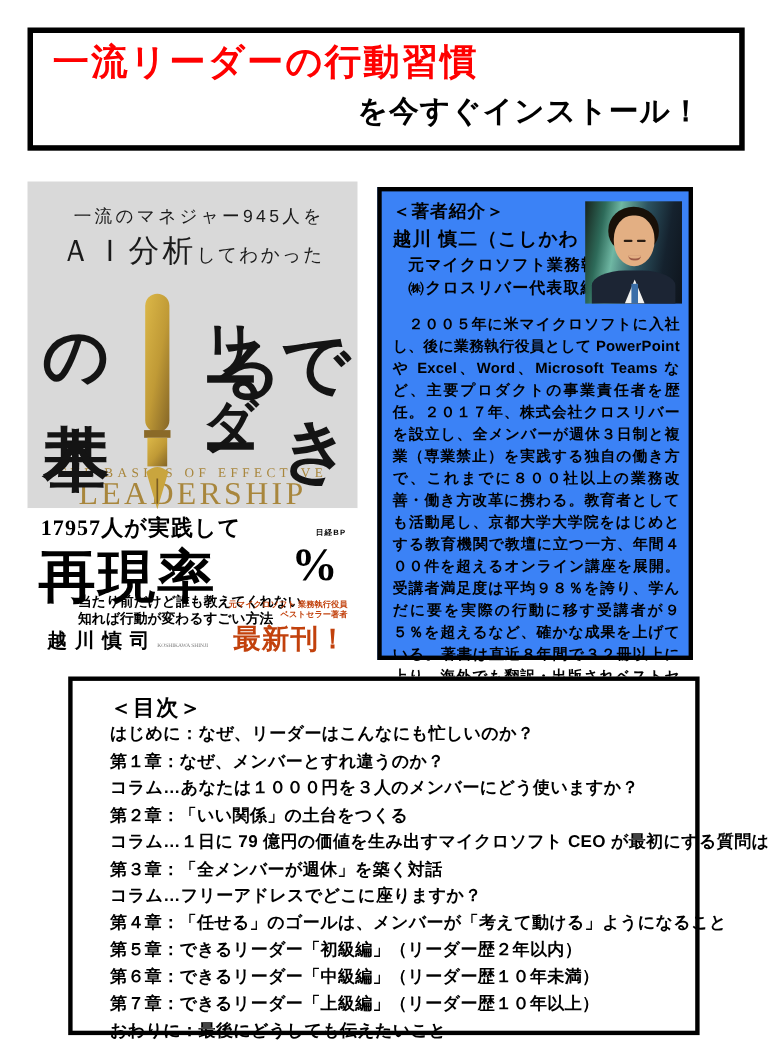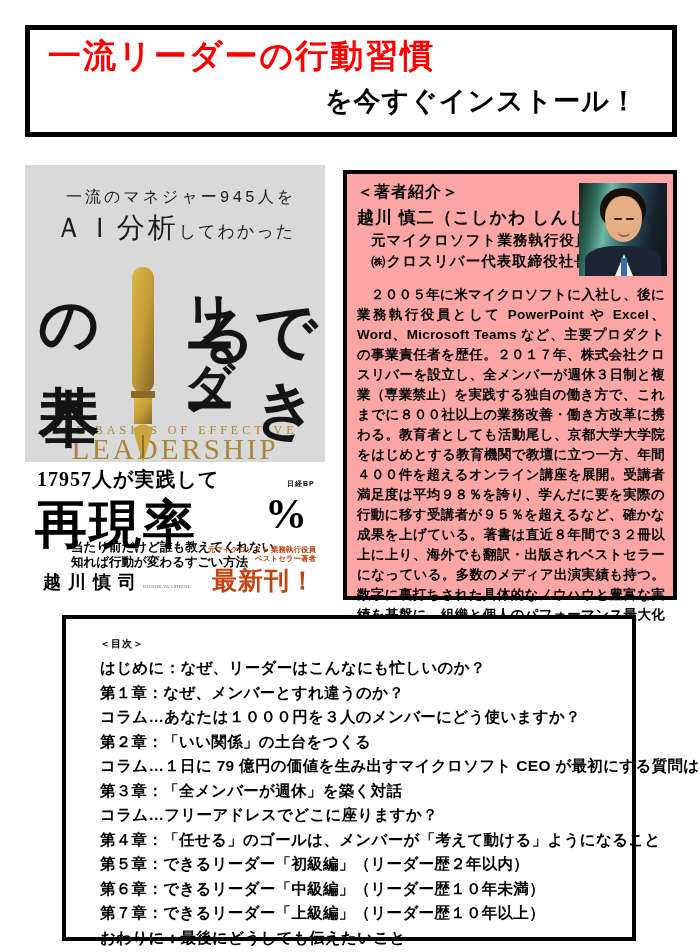--- a/index.html
+++ b/index.html
@@ -23,21 +23,21 @@
     position:absolute; right:34px; top:53px;
     font-family:"Liberation Serif","DejaVu Serif",serif;
     font-size:27px; font-weight:bold; color:#000; letter-spacing:1px;margin-left:14px;
   }
 
   
   .book-cover { position:absolute; left:25px; top:165px; width:300px; height:436px; }
   .cover-gray { position:absolute; left:0; top:0; width:300px; height:297px; background:#d9d9d9; }
   .cover-tagline1 {
     position:absolute; top:22px; width:100%; text-align:center;
-    font-family:Liberation Mono, monospace;
+    font-family:Liberation Sans, sans-serif;
     font-size:16px; letter-spacing:3px; color:#1a1a1a;padding-left:12px;
   }
   .cover-tagline2 {
     position:absolute; top:44px; width:100%; text-align:center;
     font-family:"Liberation Serif","DejaVu Serif",serif; color:#1a1a1a;
   }
   .cover-tagline2 .big { font-size:28px; letter-spacing:3px;font-family:Liberation Mono, monospace; }
   .cover-tagline2 .small { font-size:17px; letter-spacing:2px; }
   .vcol {
     position:absolute; writing-mode:vertical-rl; text-orientation:mixed;
@@ -91,22 +91,22 @@
     position:absolute; left:172px; top:80px; width:126px; height:56px;
     display:flex; align-items:flex-end; color:#c2410c;
   }
   .badge-dots { width:4px; background:repeating-linear-gradient(to bottom,#b5953c 0 4px,transparent 4px 8px); }
   .badge-body { flex:1; padding:1px 3px; text-align:right; }
   .badge-small { font-size:7.5px; font-weight:bold; line-height:9px; }
   .badge-main { font-size:25px; font-weight:bold; letter-spacing:1px; margin-top:1px; }
 
   
   .author-box {
-    position:absolute; left:343px; top:170px; width:334px; height:430px;
-    border:4px solid #000; background:#fca5a5; padding:8px 8px 6px 10px;
+    position:absolute; left:343px; top:170px; width:287px; height:430px;
+    border:4px solid #000; background:#3b82f6; padding:8px 8px 6px 10px;
   }
   .author-heading { font-size:16px; font-weight:bold; letter-spacing:1px; }
   .author-name { font-size:17px; font-weight:bold; margin-top:3px; letter-spacing:1px; }
   .author-role { font-size:14.5px; font-weight:bold; margin-left:14px; margin-top:2px; letter-spacing:1px; }
   .author-photo {
     position:absolute; right:6px; top:9px; width:88px; height:93px; overflow:hidden;
     background:linear-gradient(100deg,#17231c 0%,#2e6b5a 18%,#6fb7a3 32%,#2c5360 55%,#15222e 78%,#0e141c 100%);
   }
   .ph-hair { position:absolute; left:21px; top:5px; width:46px; height:42px; background:#181008; border-radius:50% 50% 46% 46%; }
   .ph-face { position:absolute; left:26px; top:13px; width:37px; height:46px; background:#e3af83; border-radius:46% 46% 50% 50%; }
@@ -119,21 +119,21 @@
   .author-bio {
     margin-top:14px; font-size:13.5px; font-weight:bold; line-height:20px;
     text-align:justify; letter-spacing:0.2px;
   }
 
   
   .toc-box {
     position:absolute; left:62px; top:615px; width:574px; height:326px;
     border:4px solid #000; background:#fff; padding:13px 10px 0 34px;
   }
-  .toc-heading { font-size:10px; font-weight:bold; line-height:24px; letter-spacing:1px; }
+  .toc-heading { font-size:20px; font-weight:bold; line-height:24px; letter-spacing:1px; }
   .toc-item { font-size:15.5px; font-weight:bold; line-height:24.5px; letter-spacing:0.3px; white-space:nowrap; }
 </style>
 </head>
 <body>
 
 <div class="header-box">
   <div class="header-title">一流リーダーの行動習慣</div>
   <div class="header-subtitle">を今すぐインストール！</div>
 </div>
 

